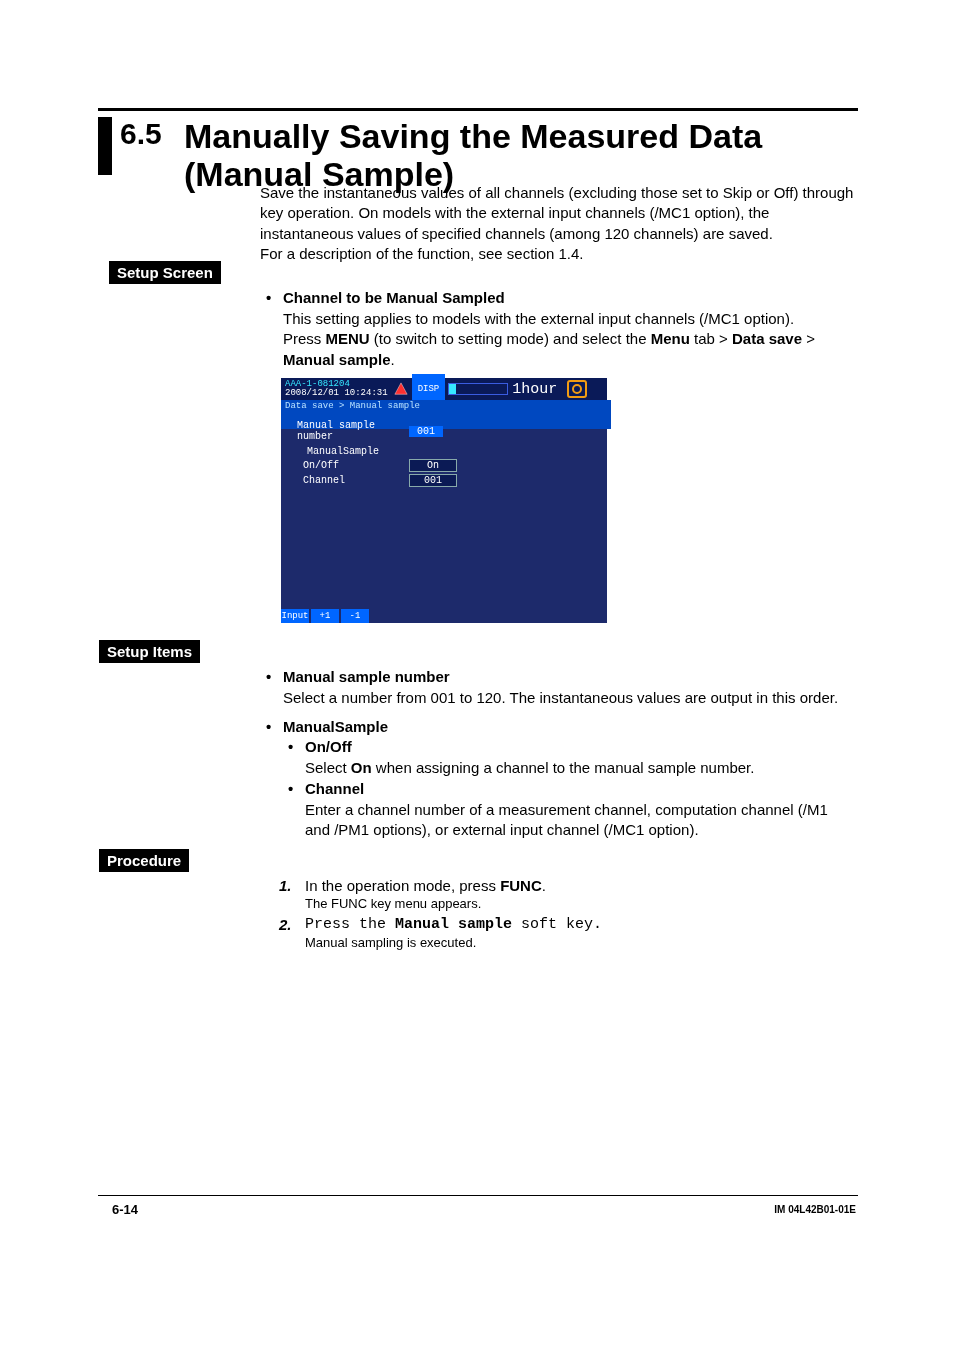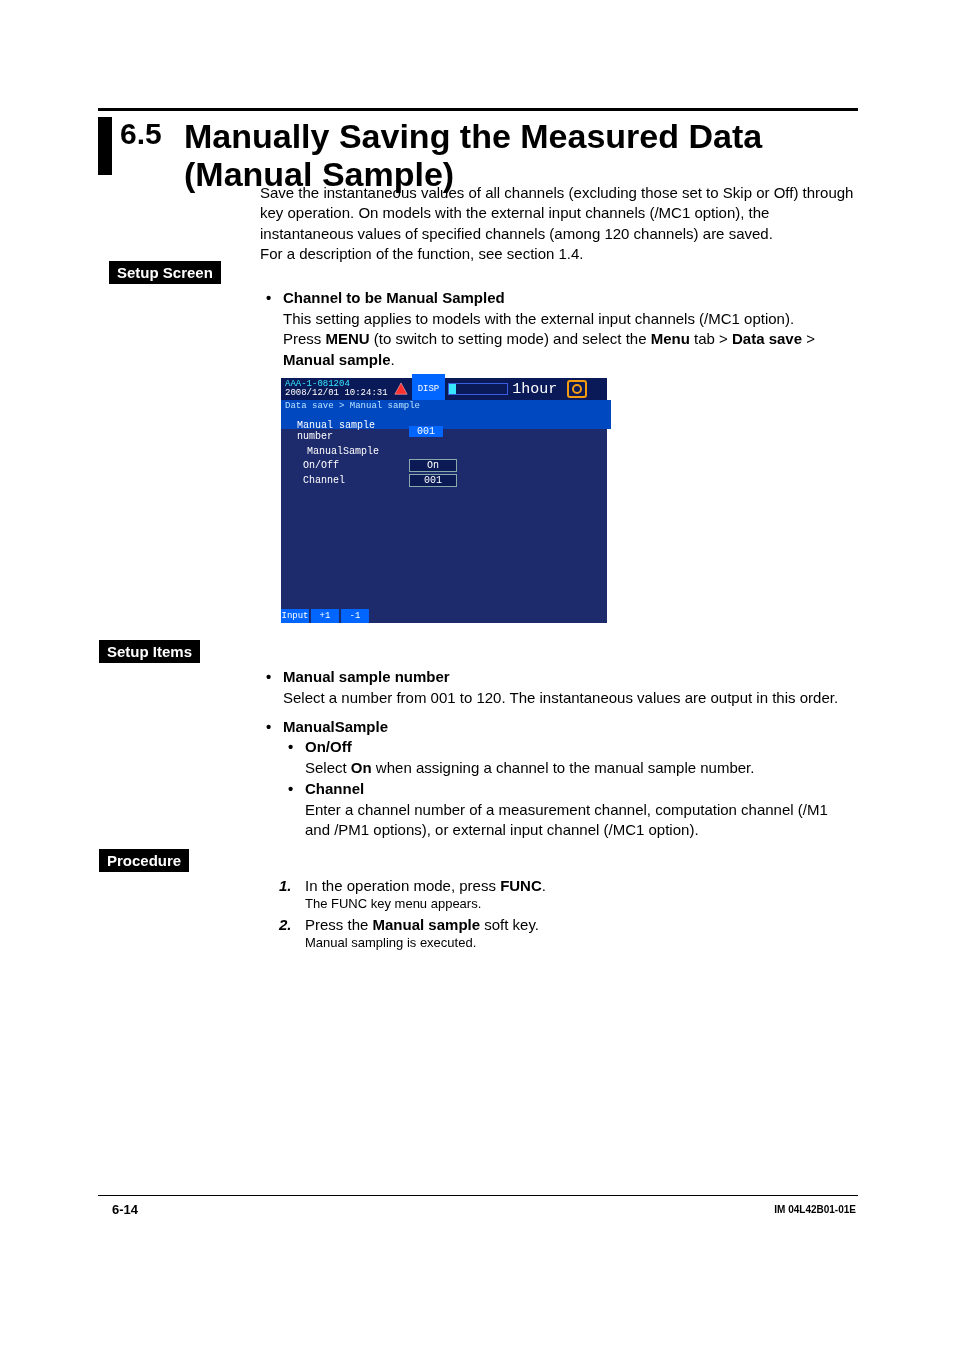--- a/index.html
+++ b/index.html
@@ -293,21 +293,21 @@
 
   <div class="screen-label lbl-procedure">Procedure</div>
 
   <div class="step-num" style="left:279px; top:877px;">1.</div>
   <div class="step-main" style="left:305px; top:877px;">
     <span>In the operation mode, press </span><b>FUNC</b><span>.</span>
   </div>
   <div class="step-sub" style="left:305px; top:896px;">The FUNC key menu appears.</div>
 
   <div class="step-num" style="left:279px; top:916px;">2.</div>
-  <div class="step-main" style="left:305px; top:916px;">
+  <div class="step-main" style="left:305px; top:916px;font-family:Liberation Mono, monospace;">
     <span>Press the </span><b>Manual sample</b><span> soft key.</span>
   </div>
   <div class="step-sub" style="left:305px; top:935px;">Manual sampling is executed.</div>
 
   <div class="footer-line"></div>
   <div class="footer-left">6-14</div>
   <div class="footer-right">IM 04L42B01-01E</div>
 
 </div>
 

